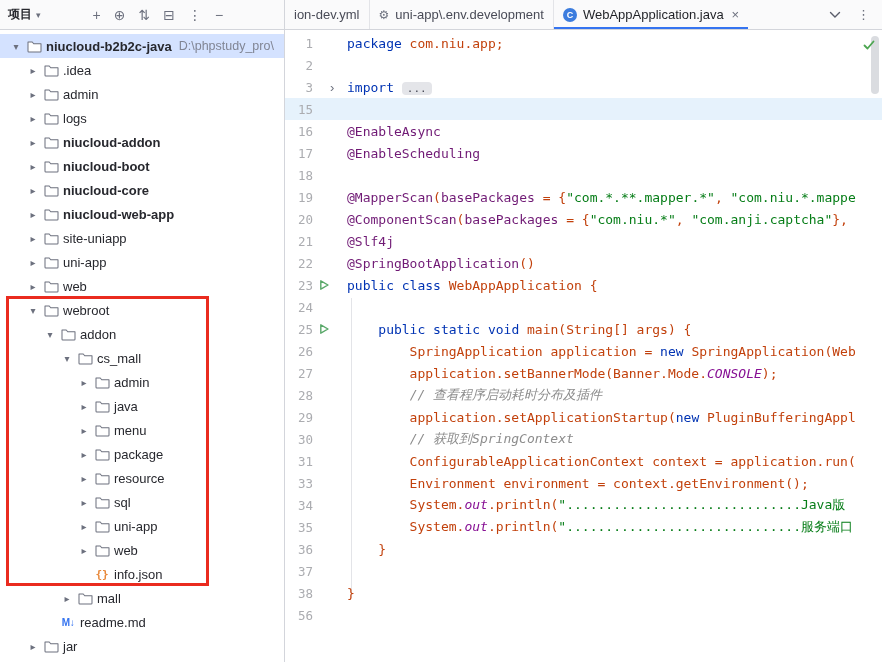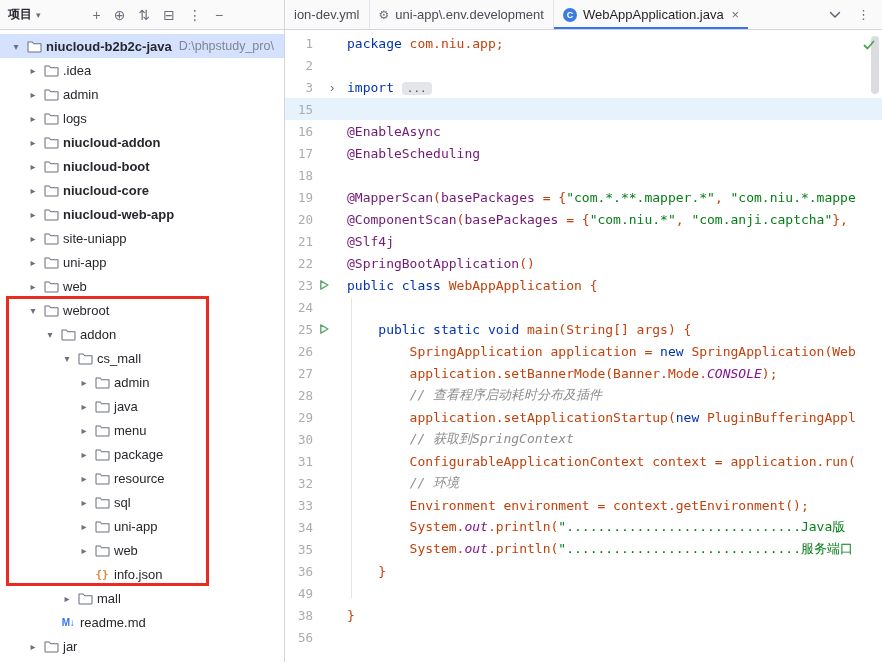--- a/index.html
+++ b/index.html
@@ -460,46 +460,41 @@
             <span class="lnum">30</span>
             <span class="lgut"></span>
             <span class="lcode"><span class="tok-pl">        </span><span class="tok-cm">// 获取到SpringContext</span></span>
           </div>
           <div class="cline">
             <span class="lnum">31</span>
             <span class="lgut"></span>
             <span class="lcode"><span class="tok-pl">        ConfigurableApplicationContext context = application.run(</span></span>
           </div>
           <div class="cline">
-            <span class="lnum">32</span>
-            <span class="lgut"></span>
-            <span class="lcode"><span class="tok-pl">        </span><span class="tok-cm">// 环境</span></span>
-          </div>
-          <div class="cline">
             <span class="lnum">33</span>
             <span class="lgut"></span>
             <span class="lcode"><span class="tok-pl">        Environment environment = context.getEnvironment();</span></span>
           </div>
           <div class="cline">
             <span class="lnum">34</span>
             <span class="lgut"></span>
             <span class="lcode"><span class="tok-pl">        System.</span><span class="tok-st">out</span><span class="tok-pl">.println(</span><span class="tok-str">"..............................Java版</span></span>
           </div>
           <div class="cline">
             <span class="lnum">35</span>
             <span class="lgut"></span>
             <span class="lcode"><span class="tok-pl">        System.</span><span class="tok-st">out</span><span class="tok-pl">.println(</span><span class="tok-str">"..............................服务端口</span></span>
           </div>
           <div class="cline">
             <span class="lnum">36</span>
             <span class="lgut"></span>
             <span class="lcode"><span class="tok-pl">    }</span></span>
           </div>
           <div class="cline">
-            <span class="lnum">49</span>
+            <span class="lnum">37</span>
             <span class="lgut"></span>
             <span class="lcode"></span>
           </div>
           <div class="cline">
             <span class="lnum">38</span>
             <span class="lgut"></span>
             <span class="lcode"><span class="tok-pl">}</span></span>
           </div>
           <div class="cline">
             <span class="lnum">56</span>

